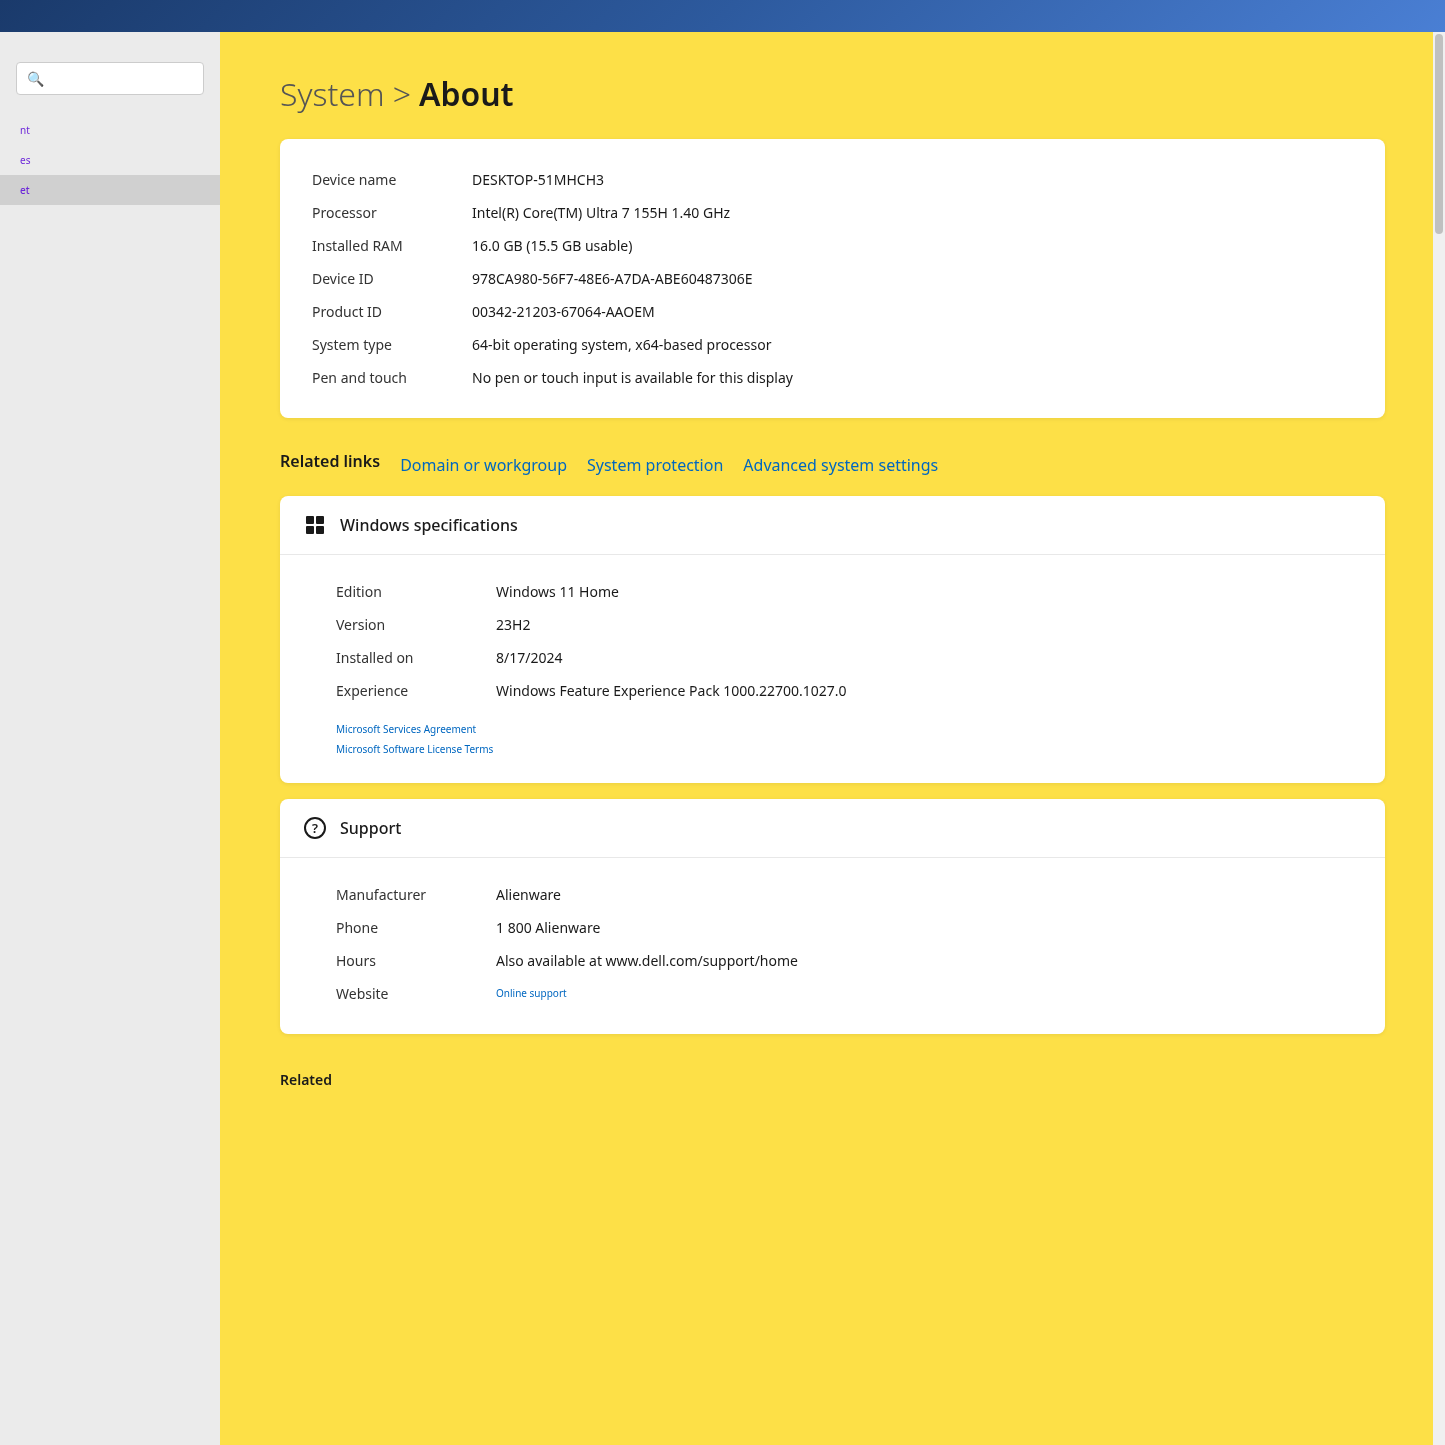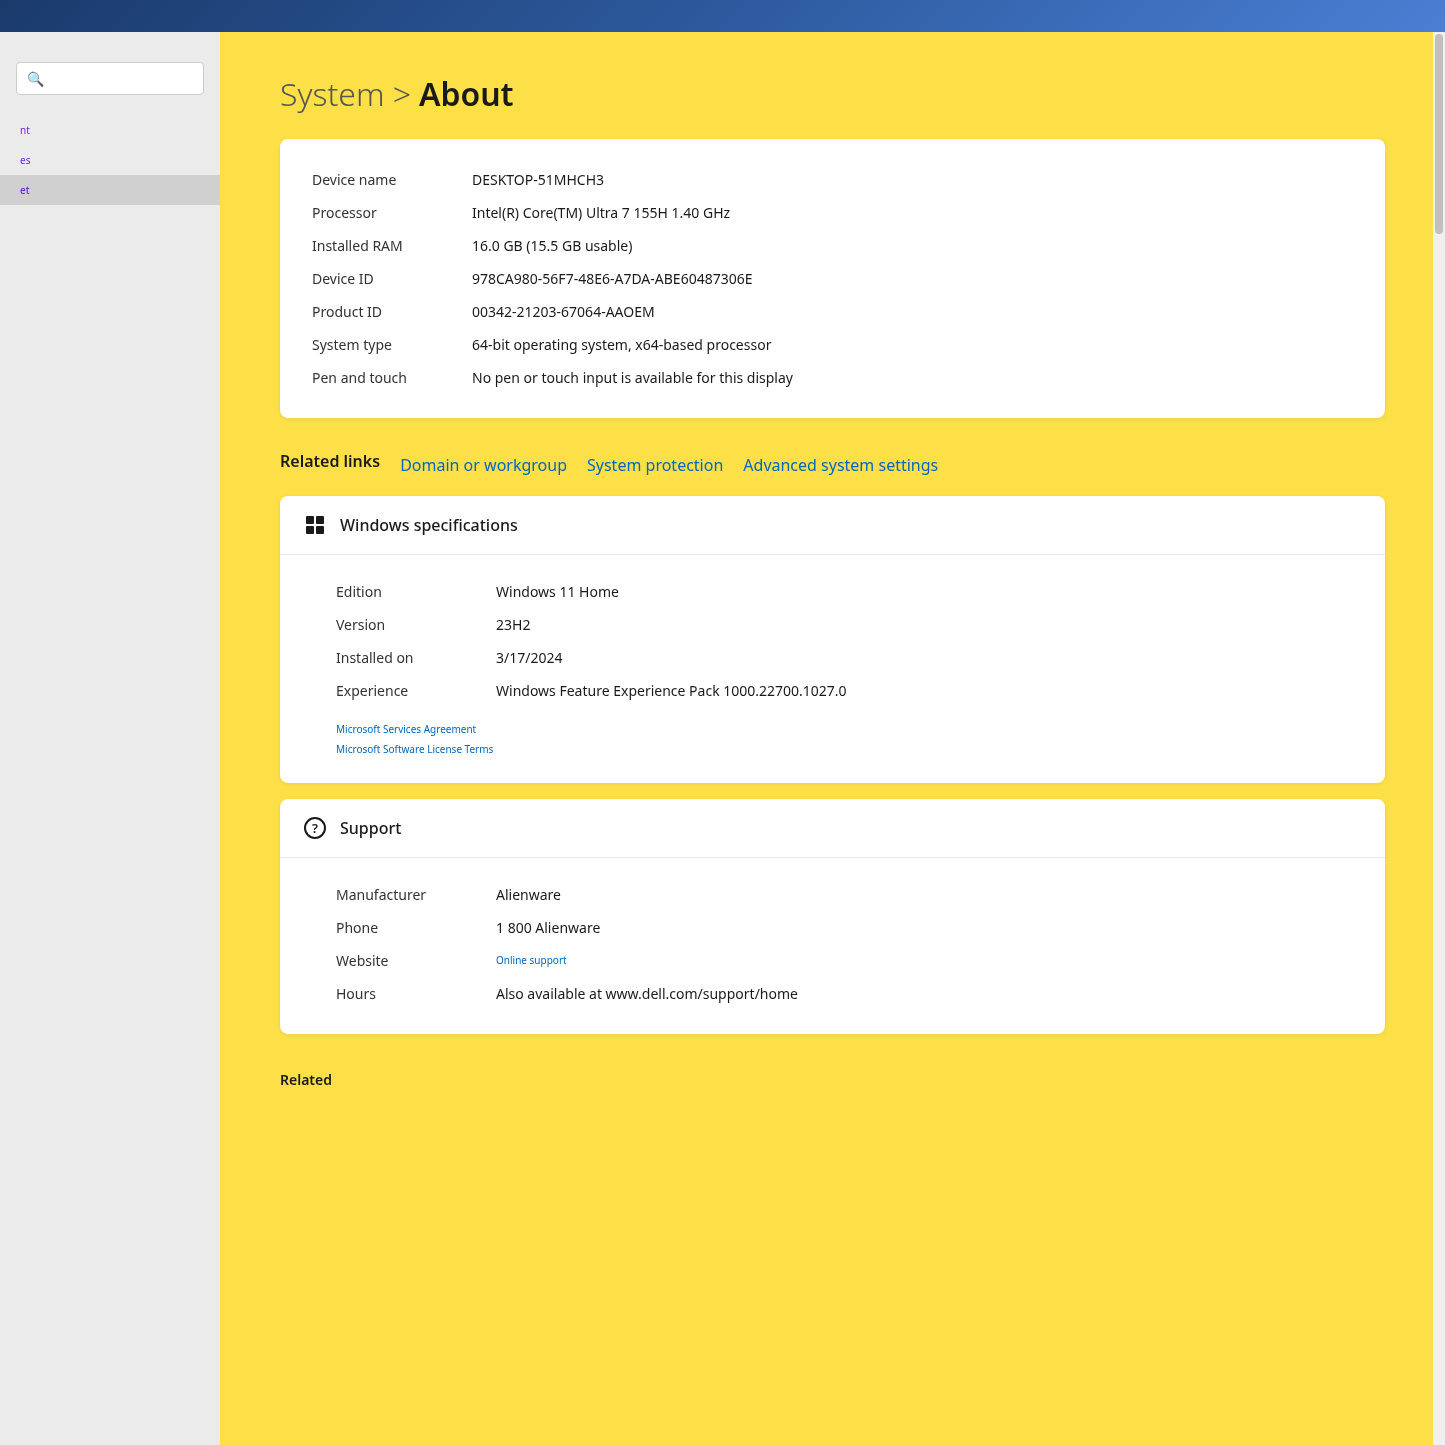--- a/index.html
+++ b/index.html
@@ -318,21 +318,21 @@
         <div class="info-row">
           <span class="info-label">Edition</span>
           <span class="info-value">Windows 11 Home</span>
         </div>
         <div class="info-row">
           <span class="info-label">Version</span>
           <span class="info-value">23H2</span>
         </div>
         <div class="info-row">
           <span class="info-label">Installed on</span>
-          <span class="info-value">3/17/2024</span>
+          <span class="info-value">8/17/2024</span>
         </div>
         <div class="info-row">
           <span class="info-label">Experience</span>
           <span class="info-value">Windows Feature Experience Pack 1000.22700.1027.0</span>
         </div>
         <div style="margin-top: 12px;">
           <a class="link-item">Microsoft Services Agreement</a>
           <a class="link-item">Microsoft Software License Terms</a>
         </div>
       </div>
@@ -348,26 +348,26 @@
       <div class="section-body">
         <div class="info-row">
           <span class="info-label">Manufacturer</span>
           <span class="info-value">Alienware</span>
         </div>
         <div class="info-row">
           <span class="info-label">Phone</span>
           <span class="info-value">1 800 Alienware</span>
         </div>
         <div class="info-row">
+          <span class="info-label">Hours</span>
+          <span class="info-value">Also available at www.dell.com/support/home</span>
+        </div>
+        <div class="info-row">
           <span class="info-label">Website</span>
           <a class="link-item" style="display:inline;">Online support</a>
-        </div>
-        <div class="info-row">
-          <span class="info-label">Hours</span>
-          <span class="info-value">Also available at www.dell.com/support/home</span>
         </div>
       </div>
     </div>
 
     <div class="related-footer">Related</div>
 
   </div>
 
   <div class="scrollbar-track">
     <div class="scrollbar-thumb"></div>

